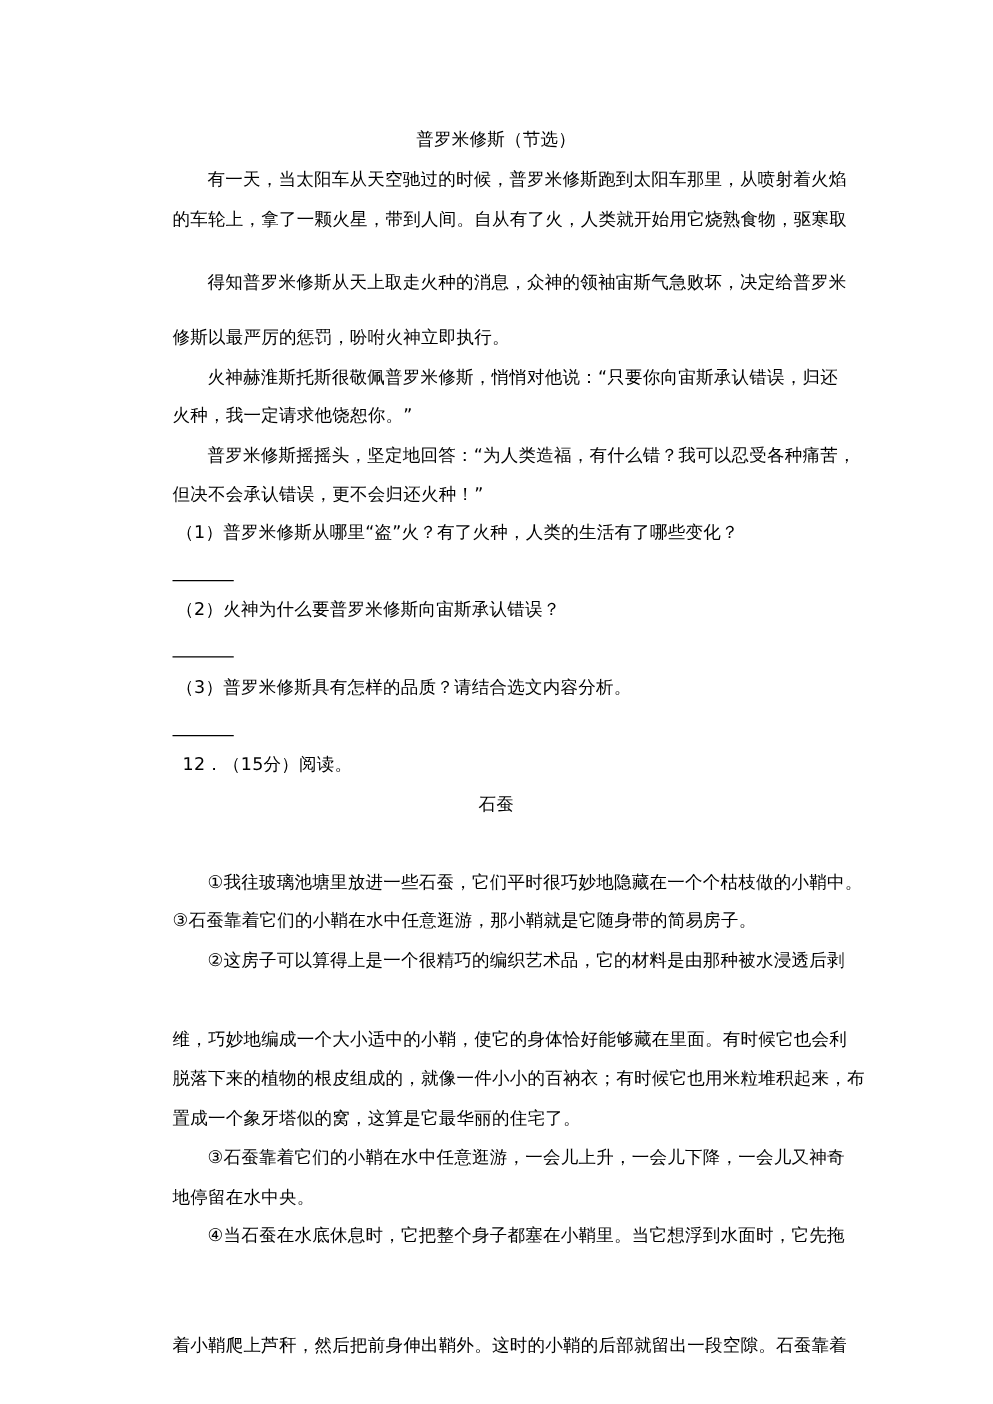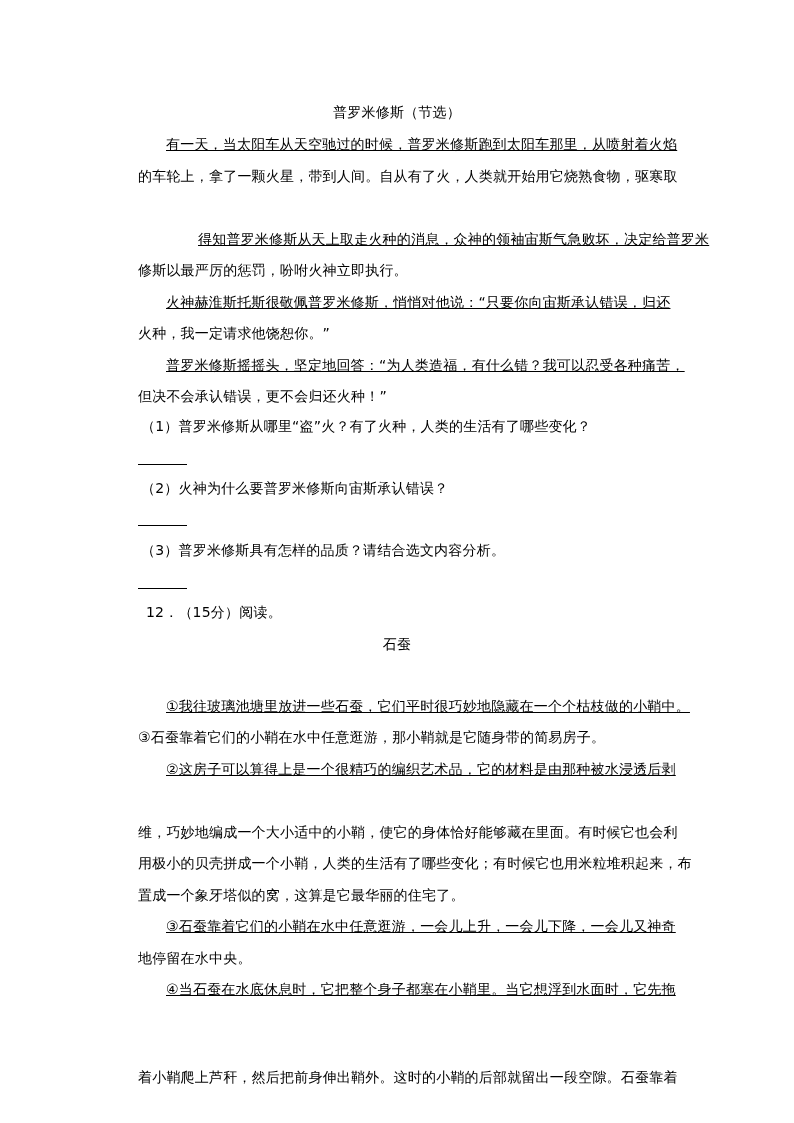--- a/index.html
+++ b/index.html
@@ -1,37 +1,37 @@
 <!DOCTYPE html>
 <html><head>
 <meta charset="utf-8">
 <style>
   html, body { margin: 0; padding: 0; background: #ffffff; }
   body { width: 794px; height: 1123px; position: relative; overflow: hidden;
          font-family: "DejaVu Sans", "Liberation Sans", sans-serif; color: #000; }
   .page { position: absolute; left: 0; top: 0; width: 794px; height: 1123px; }
   .line { position: absolute; left: 138px; width: 545px; font-size: 14px; line-height: 16px;
           white-space: nowrap; letter-spacing: 0.2px; }
-  .indent { left: 166px; width: 517px; text-decoration: underline; }
+  .indent { left: 166px; width: 517px; }
   .center { left: 0; width: 794px; text-align: center; }
   .q { left: 141px; }
   .num { left: 132px; margin-left: 14px; }
   .blank { position: absolute; left: 138px; width: 49px; height: 0; border-top: 1px solid #000; }
 </style>
 </head>
 <body>
 
 <div class="page">
 
   <div class="line center" style="top:104px;">普罗米修斯（节选）</div>
 
   <div class="line indent" style="top:136px;">有一天，当太阳车从天空驰过的时候，普罗米修斯跑到太阳车那里，从喷射着火焰</div>
   <div class="line" style="top:168px;">的车轮上，拿了一颗火星，带到人间。自从有了火，人类就开始用它烧熟食物，驱寒取</div>
 
-  <div class="line indent" style="top:231px;margin-left:32px;">得知普罗米修斯从天上取走火种的消息，众神的领袖宙斯气急败坏，决定给普罗米</div>
+  <div class="line indent" style="top:218px;">得知普罗米修斯从天上取走火种的消息，众神的领袖宙斯气急败坏，决定给普罗米</div>
   <div class="line" style="top:262px;">修斯以最严厉的惩罚，吩咐火神立即执行。</div>
 
   <div class="line indent" style="top:294px;">火神赫淮斯托斯很敬佩普罗米修斯，悄悄对他说：“只要你向宙斯承认错误，归还</div>
   <div class="line" style="top:325px;">火种，我一定请求他饶恕你。”</div>
 
   <div class="line indent" style="top:357px;">普罗米修斯摇摇头，坚定地回答：“为人类造福，有什么错？我可以忍受各种痛苦，</div>
   <div class="line" style="top:388px;">但决不会承认错误，更不会归还火种！”</div>
 
   <div class="line q" style="top:418px;">（1）普罗米修斯从哪里“盗”火？有了火种，人类的生活有了哪些变化？</div>
   <div class="blank" style="top:464px;"></div>
@@ -44,21 +44,21 @@
 
   <div class="line num" style="top:604px;">12．（15分）阅读。</div>
 
   <div class="line center" style="top:636px;">石蚕</div>
 
   <div class="line indent" style="top:698px;">①我往玻璃池塘里放进一些石蚕，它们平时很巧妙地隐藏在一个个枯枝做的小鞘中。</div>
   <div class="line" style="top:729px;">③石蚕靠着它们的小鞘在水中任意逛游，那小鞘就是它随身带的简易房子。</div>
 
   <div class="line indent" style="top:761px;">②这房子可以算得上是一个很精巧的编织艺术品，它的材料是由那种被水浸透后剥</div>
   <div class="line" style="top:824px;">维，巧妙地编成一个大小适中的小鞘，使它的身体恰好能够藏在里面。有时候它也会利</div>
-  <div class="line" style="top:855px;">用极小的贝壳拼成一个小鞘，人类的生活有了哪些变化；有时候它也用米粒堆积起来，布</div>
+  <div class="line" style="top:855px;">脱落下来的植物的根皮组成的，就像一件小小的百衲衣；有时候它也用米粒堆积起来，布</div>
   <div class="line" style="top:887px;">置成一个象牙塔似的窝，这算是它最华丽的住宅了。</div>
 
   <div class="line indent" style="top:918px;">③石蚕靠着它们的小鞘在水中任意逛游，一会儿上升，一会儿下降，一会儿又神奇</div>
   <div class="line" style="top:950px;">地停留在水中央。</div>
 
   <div class="line indent" style="top:981px;">④当石蚕在水底休息时，它把整个身子都塞在小鞘里。当它想浮到水面时，它先拖</div>
   <div class="line" style="top:1069px;">着小鞘爬上芦秆，然后把前身伸出鞘外。这时的小鞘的后部就留出一段空隙。石蚕靠着</div>
 
 </div>
 

